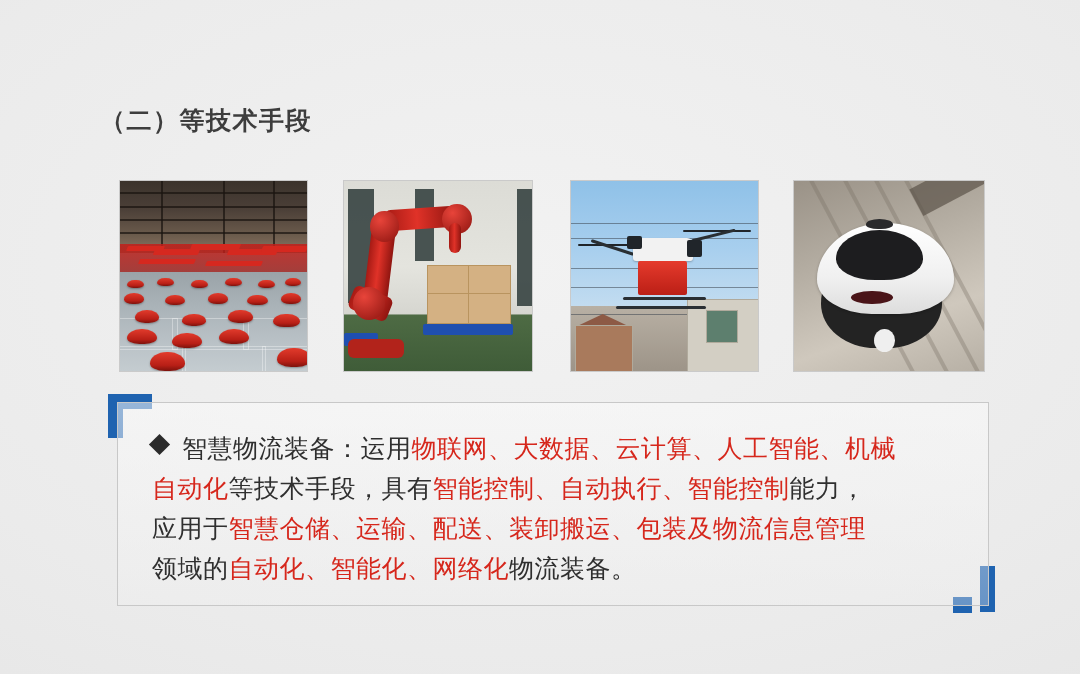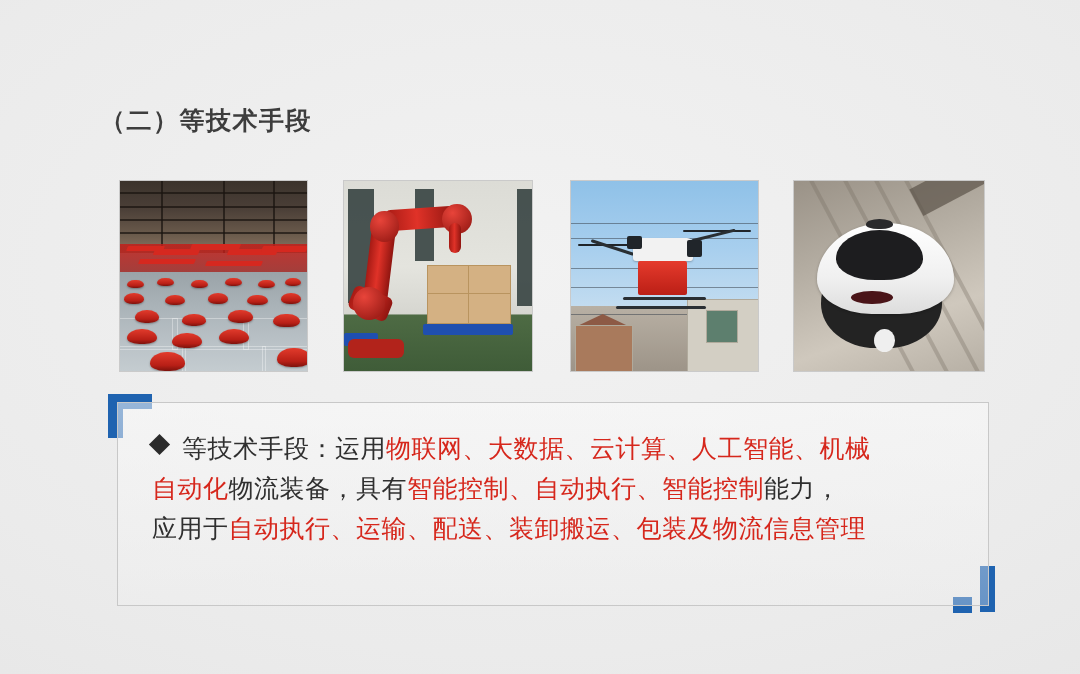--- a/index.html
+++ b/index.html
@@ -368,18 +368,19 @@
 
   <svg class="corner corner-br" width="46" height="62" viewBox="0 0 46 62">
     <rect x="27" y="0" width="15" height="46" fill="#1f63b0"></rect>
     <path d="M0 31 H18 V46 H0 Z" fill="#1f63b0"></path>
     <rect x="0" y="31" width="19" height="16" fill="#1f63b0"></rect>
   </svg>
 
   <div class="textbox"></div>
   <div class="bullet"></div>
   <div class="body-text" id="body-text">
-      <div class="indent"><span class="blk">等技术手段：运用</span><span class="red">物联网、大数据、云计算、人工智能、机械</span></div>
-      <div><span class="red">自动化</span><span class="blk">物流装备，具有</span><span class="red">智能控制、自动执行、智能控制</span><span class="blk">能力，</span></div>
-      <div><span class="blk">应用于</span><span class="red">自动执行、运输、配送、装卸搬运、包装及物流信息管理</span></div>
+      <div class="indent"><span class="blk">智慧物流装备：运用</span><span class="red">物联网、大数据、云计算、人工智能、机械</span></div>
+      <div><span class="red">自动化</span><span class="blk">等技术手段，具有</span><span class="red">智能控制、自动执行、智能控制</span><span class="blk">能力，</span></div>
+      <div><span class="blk">应用于</span><span class="red">智慧仓储、运输、配送、装卸搬运、包装及物流信息管理</span></div>
+      <div><span class="blk">领域的</span><span class="red">自动化、智能化、网络化</span><span class="blk">物流装备。</span></div>
     </div>
 
 </div>
 
 </body></html>

